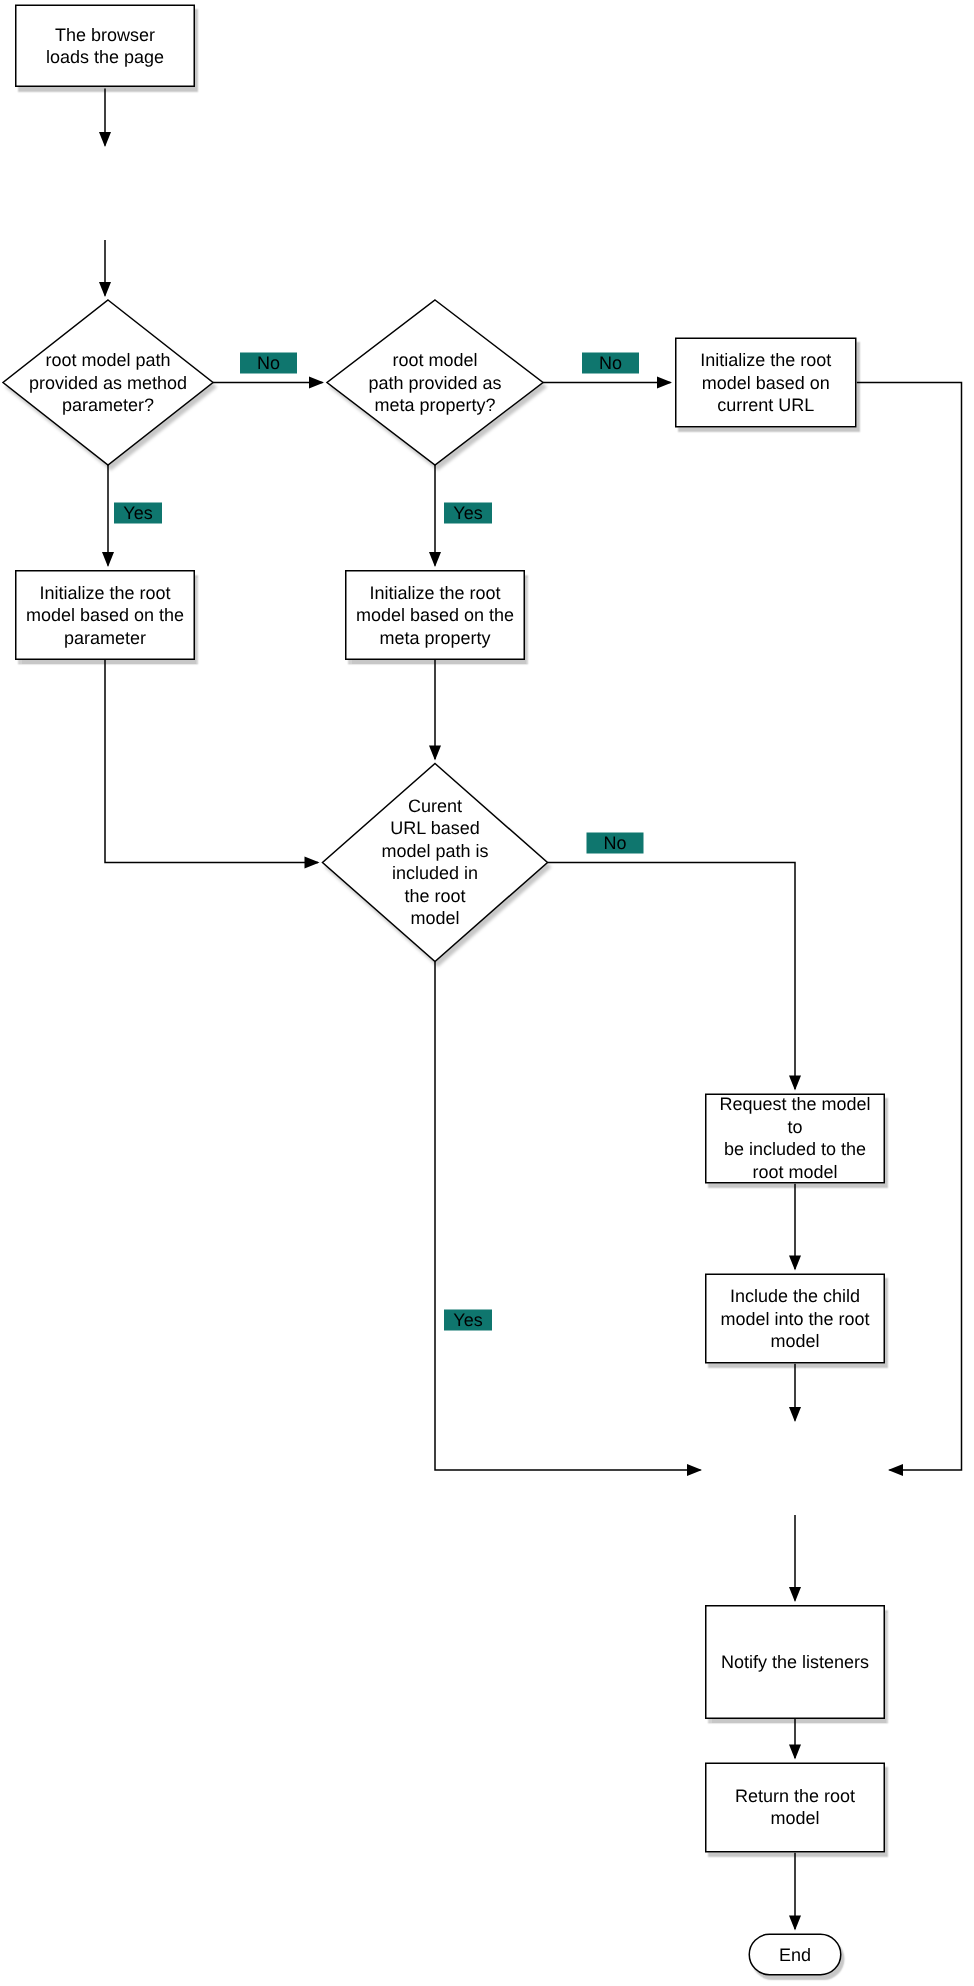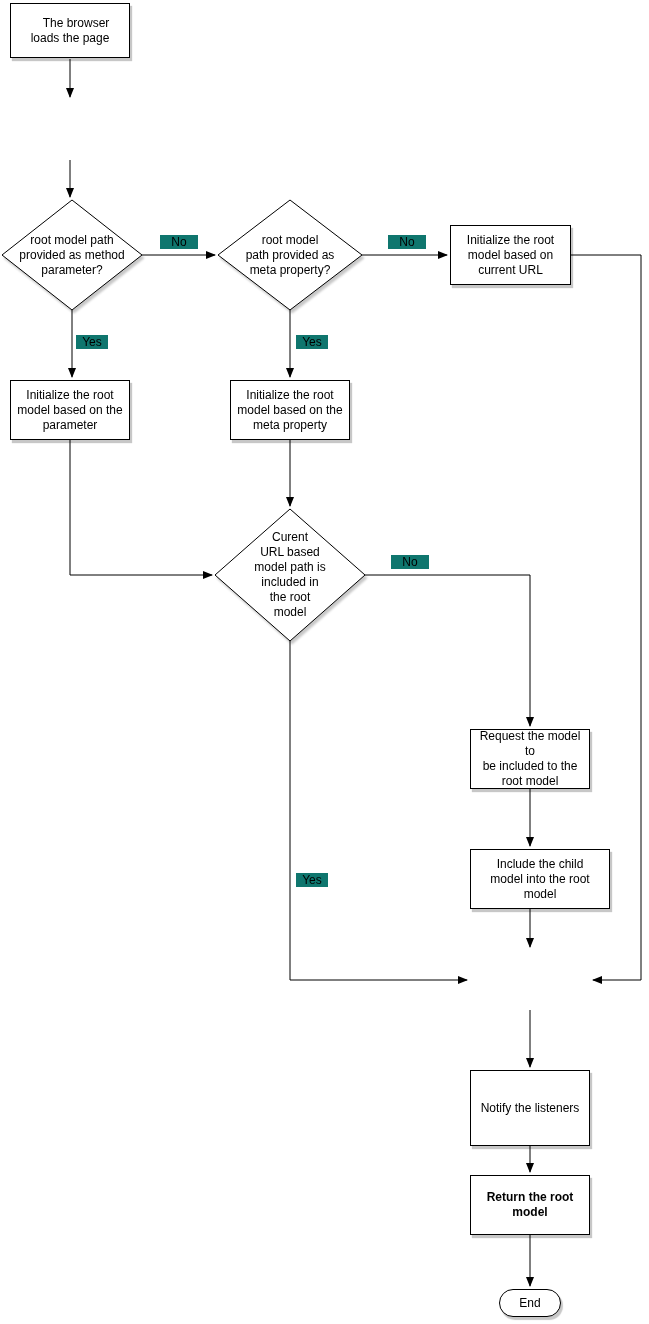--- a/index.html
+++ b/index.html
@@ -94,48 +94,48 @@
     <polyline class="connector" points="530,909 530,947" marker-end="url(#arrow)"></polyline>
     <polyline class="connector" points="530,1010 530,1067" marker-end="url(#arrow)"></polyline>
     <polyline class="connector" points="530,1130 530,1172" marker-end="url(#arrow)"></polyline>
     <polyline class="connector" points="530,1235 530,1286" marker-end="url(#arrow)"></polyline>
 
     <polygon class="diamond-shape" points="72,200 142,255 72,310 2,255"></polygon>
     <polygon class="diamond-shape" points="290,200 362,255 290,310 218,255"></polygon>
     <polygon class="diamond-shape" points="290,509 365,575 290,641 215,575"></polygon>
   </svg>
 
-  <div class="node" style="left:10px; top:3px; width:120px; height:55px;text-align:right;">The browser
+  <div class="node" style="left:10px; top:3px; width:120px; height:55px;">The browser
 loads the page</div>
 
 
   <div class="node" style="left:450px; top:225px; width:121px; height:60px;">Initialize the root
 model based on
 current URL</div>
 
   <div class="node" style="left:10px; top:380px; width:120px; height:60px;">Initialize the root
 model based on the
 parameter</div>
 
   <div class="node" style="left:230px; top:380px; width:120px; height:60px;">Initialize the root
 model based on the
 meta property</div>
 
   <div class="node" style="left:470px; top:729px; width:120px; height:60px;">Request the model to
 be included to the
 root model</div>
 
-  <div class="node" style="left:470px; top:849px; width:140px; height:60px;">Include the child
+  <div class="node" style="left:470px; top:849px; width:120px; height:60px;">Include the child
 model into the root
 model</div>
 
 
   <div class="node" style="left:470px; top:1070px; width:120px; height:76px;">Notify the listeners</div>
 
-  <div class="node" style="left:470px; top:1175px; width:120px; height:60px;font-weight:bold;">Return the root
+  <div class="node" style="left:470px; top:1175px; width:120px; height:60px;">Return the root
 model</div>
 
   <div class="node terminator" style="left:499px; top:1289px; width:62px; height:28px;">End</div>
 
   <div class="diamond-text" style="left:7px; top:232px; width:130px; height:46px;">root model path
 provided as method
 parameter?</div>
 
   <div class="diamond-text" style="left:230px; top:232px; width:120px; height:46px;">root model
 path provided as

